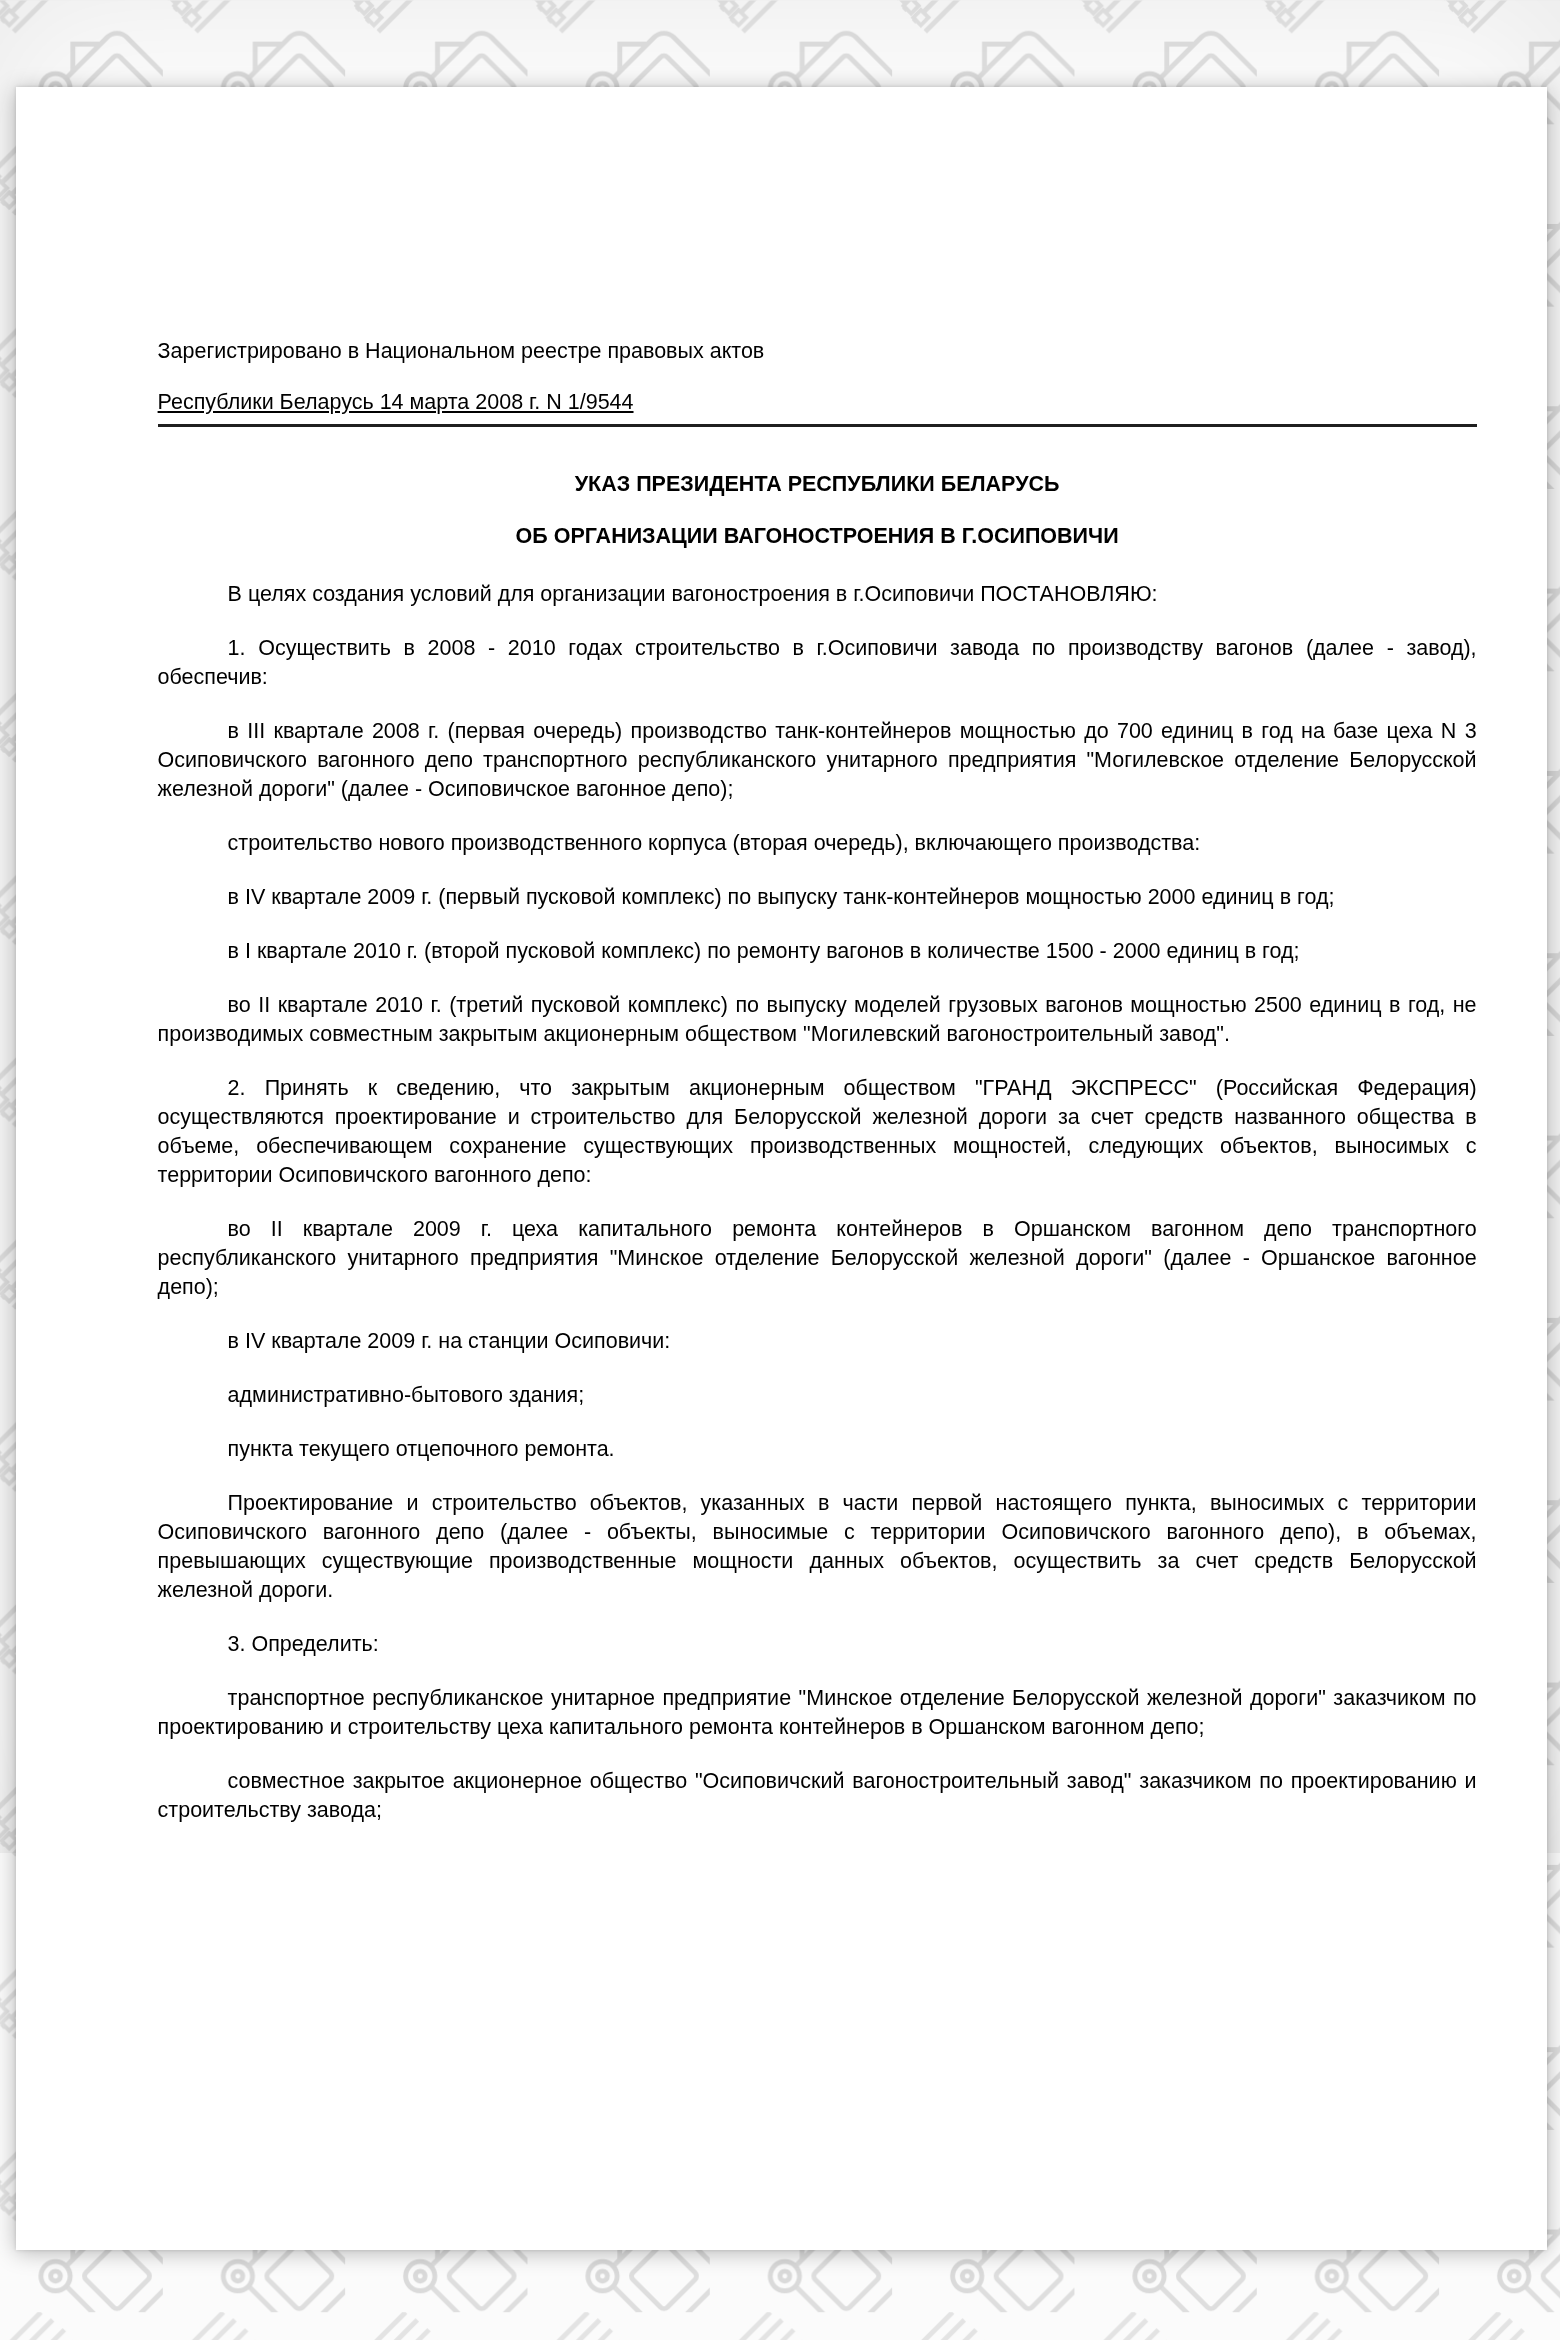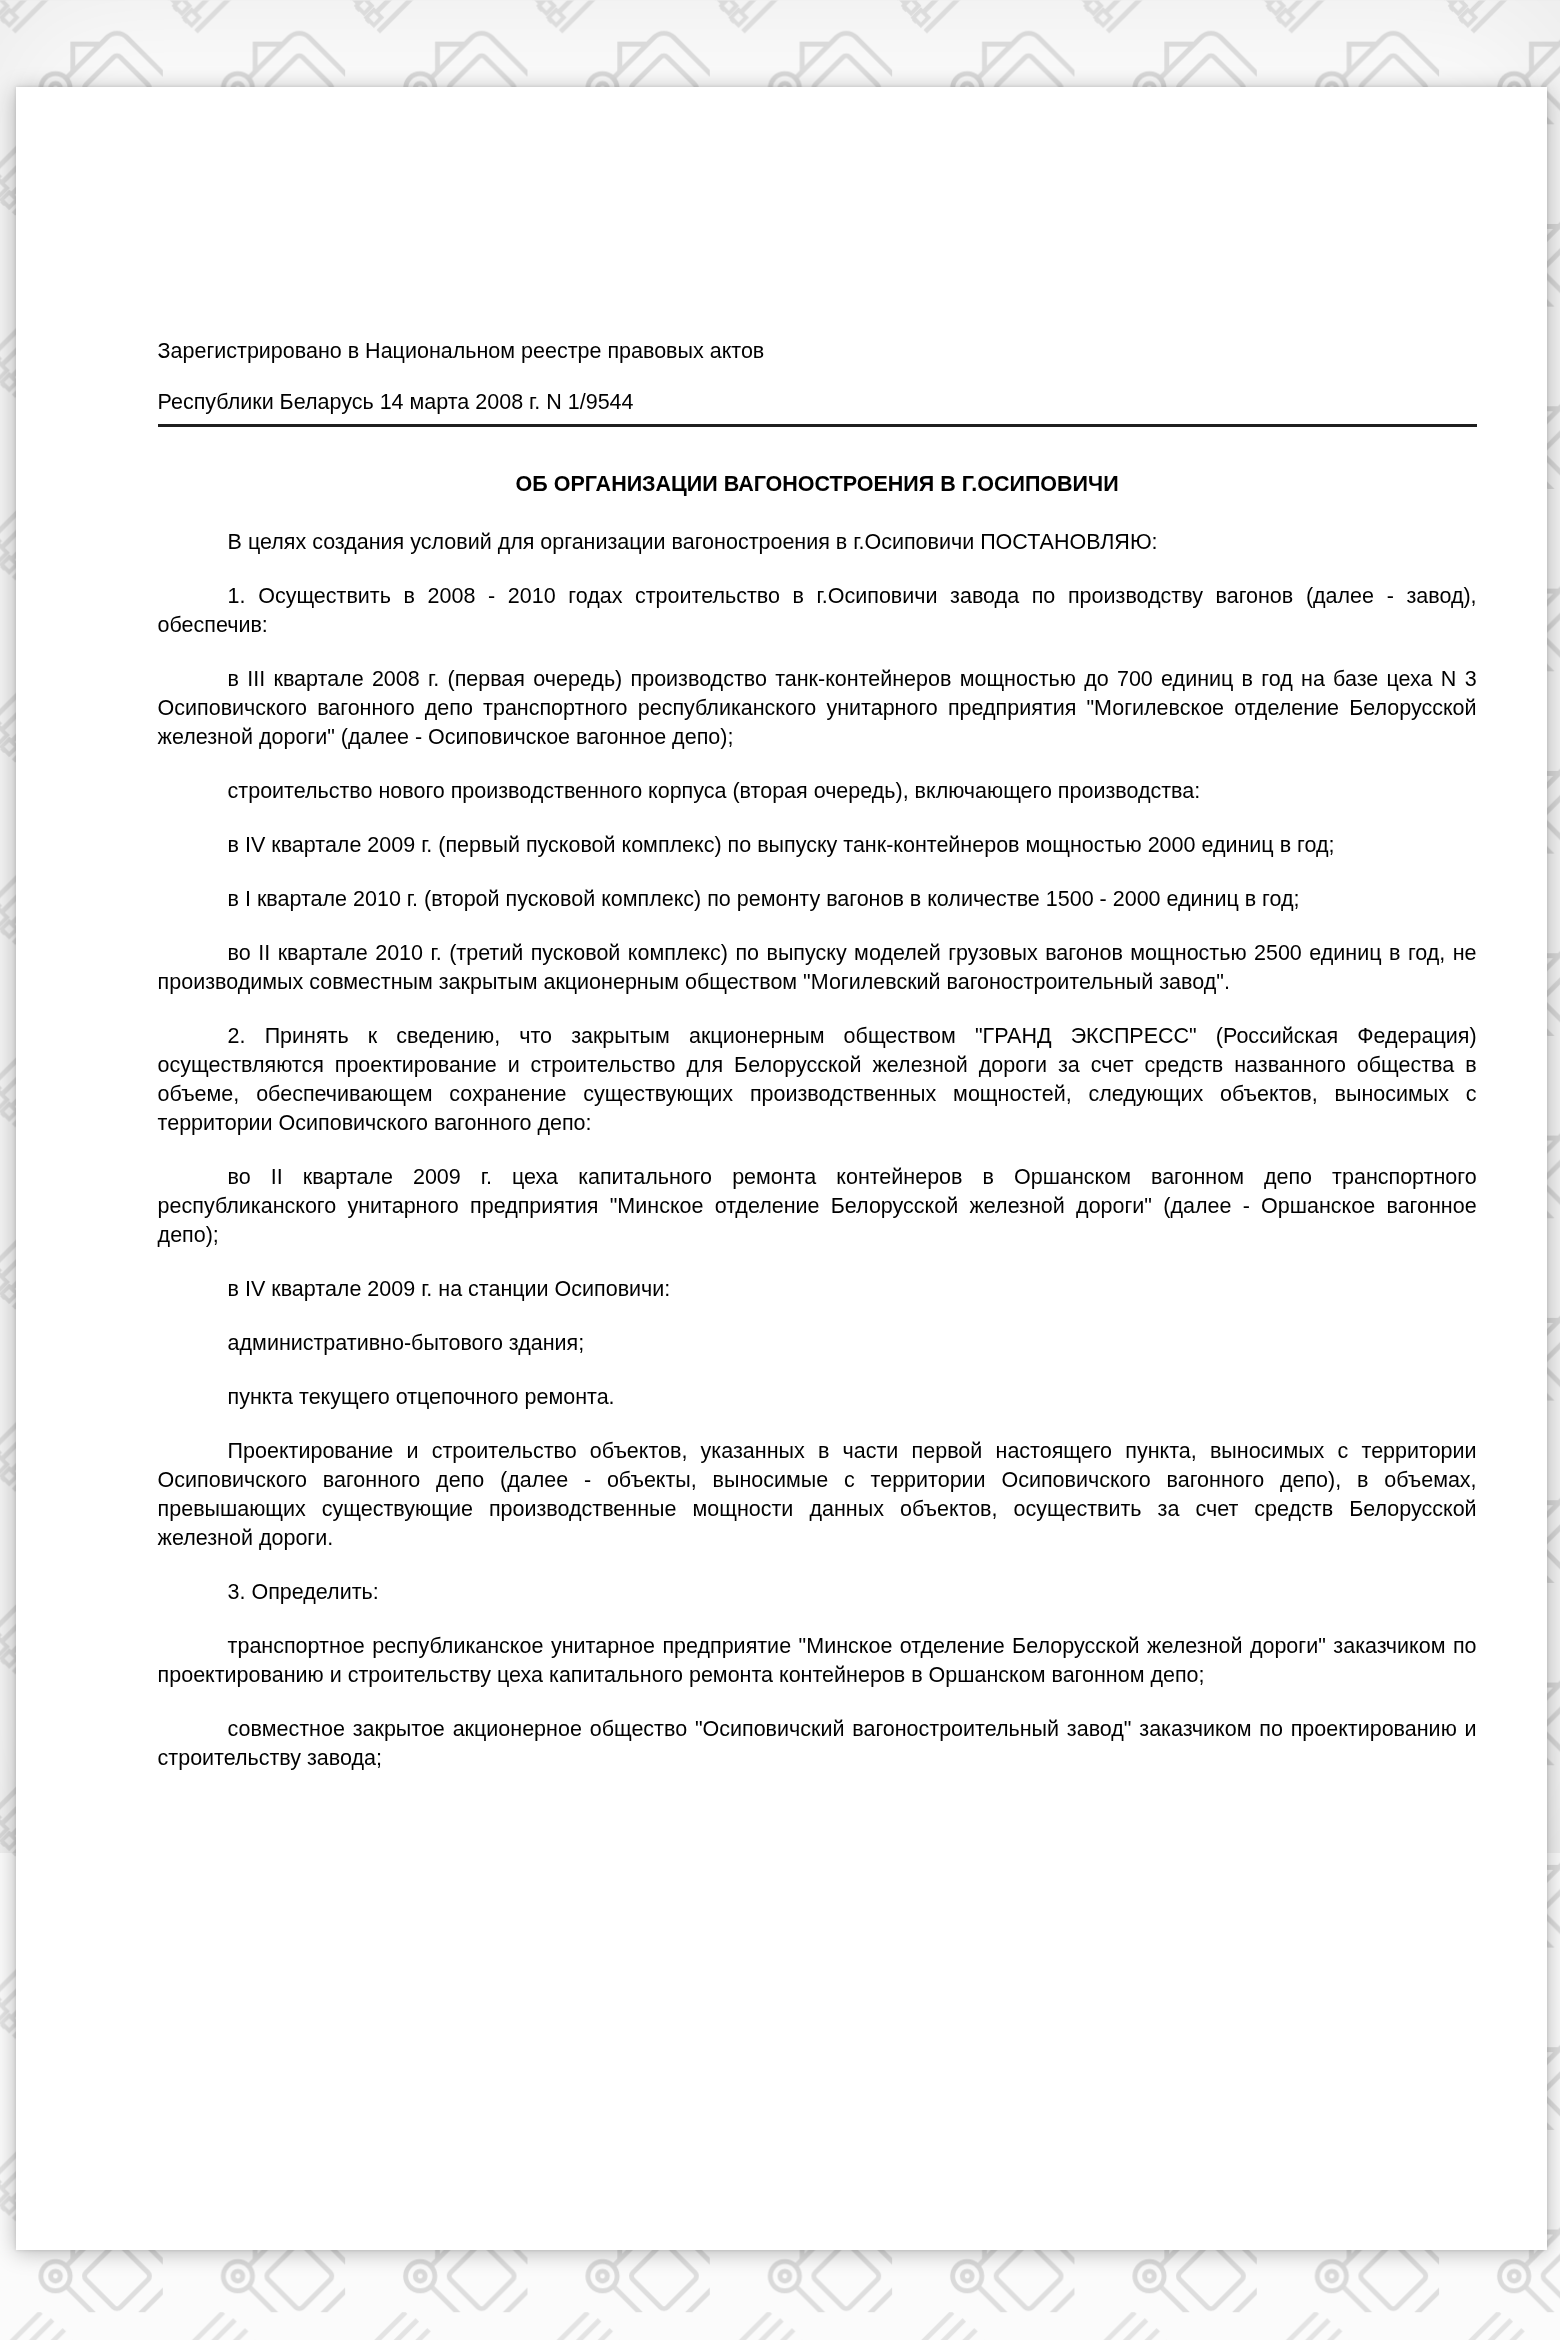--- a/index.html
+++ b/index.html
@@ -44,21 +44,21 @@
     padding: 250px 70px 0 142px;
     font-size: 21.5px;
     line-height: 29px;
     color: #000000;
     text-align: justify;
   }
   p { margin: 0; }
   .reg {
     text-align: left;
   }
-  .reg-2 { margin-top: 21.5px; }
+  .reg-2 { margin-top: 21.5px; text-decoration: underline; }
   .rule {
     height: 2.9px;
     background: #1f1f1f;
     margin-top: 7.8px;
   }
   .title-block { margin-top: 43px; }
   .h {
     font-weight: bold;
     text-align: center;
     text-indent: 0;
@@ -111,20 +111,21 @@
 
   <div class="page">
     <div class="content">
 
       <p class="reg">Зарегистрировано в Национальном реестре правовых актов</p>
       <p class="reg reg-2">Республики Беларусь 14 марта 2008 г. N 1/9544</p>
 
       <div class="rule"></div>
 
       <div class="title-block">
+        <div class="h">УКАЗ ПРЕЗИДЕНТА РЕСПУБЛИКИ БЕЛАРУСЬ</div>
       </div>
 
       <div class="h subject">ОБ ОРГАНИЗАЦИИ ВАГОНОСТРОЕНИЯ В Г.ОСИПОВИЧИ</div>
 
       <p class="b b-first">В целях создания условий для организации вагоностроения в г.Осиповичи ПОСТАНОВЛЯЮ:</p>
       <p class="b">1. Осуществить в 2008 - 2010 годах строительство в г.Осиповичи завода по производству вагонов (далее - завод), обеспечив:</p>
       <p class="b">в III квартале 2008 г. (первая очередь) производство танк-контейнеров мощностью до 700 единиц в год на базе цеха N 3 Осиповичского вагонного депо транспортного республиканского унитарного предприятия "Могилевское отделение Белорусской железной дороги" (далее - Осиповичское вагонное депо);</p>
       <p class="b">строительство нового производственного корпуса (вторая очередь), включающего производства:</p>
       <p class="b">в IV квартале 2009 г. (первый пусковой комплекс) по выпуску танк-контейнеров мощностью 2000 единиц в год;</p>
       <p class="b">в I квартале 2010 г. (второй пусковой комплекс) по ремонту вагонов в количестве 1500 - 2000 единиц в год;</p>

